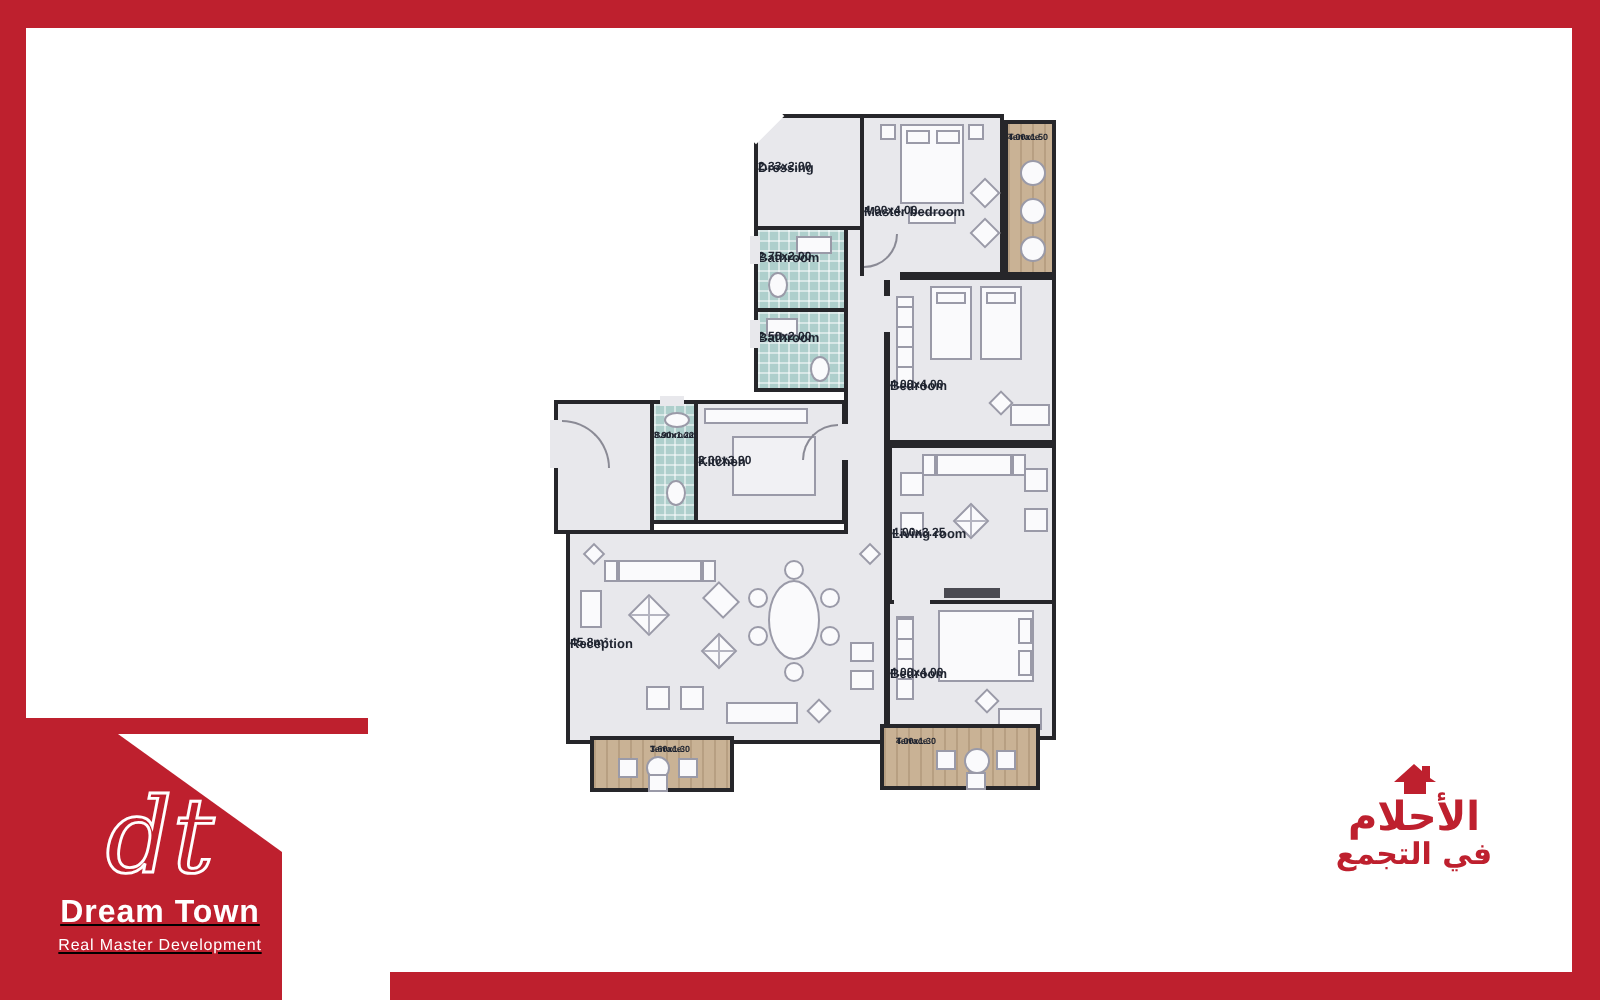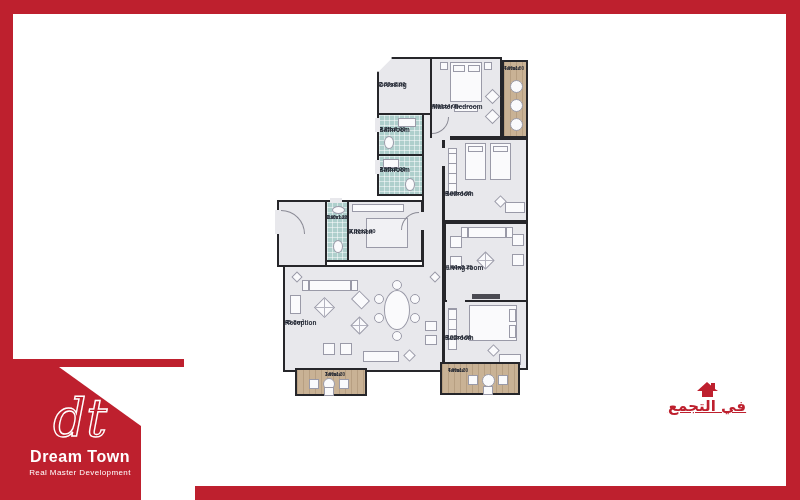--- a/index.html
+++ b/index.html
@@ -1,30 +1,30 @@
 <!DOCTYPE html>
 <html><head>
 <meta charset="utf-8">
 <style>
   html,body{margin:0;padding:0;background:#fff;}
   .stage{position:relative;width:800px;height:500px;background:#ffffff;overflow:hidden;
          font-family:"Liberation Sans",sans-serif;}
   .bar{position:absolute;background:#be202e;}
   .banner{position:absolute;}
   
-  .brand{position:absolute;left:6px;top:390px;width:148px;text-align:center;z-index:6;}
+  .brand{position:absolute;left:6px;top:390px;width:148px;text-align:center;z-index:6;text-decoration:underline;}
   .brand svg{display:block;margin:0 auto;}
   .brand-name{color:#fff;font-size:16px;font-weight:bold;letter-spacing:.5px;margin-top:2px;}
   .brand-tag{color:#fff;font-size:8px;letter-spacing:.4px;margin-top:2px;}
   
   .arabic{position:absolute;left:648px;top:381px;width:118px;text-align:center;color:#be202e;
           font-family:"DejaVu Sans",sans-serif;font-weight:bold;z-index:6;}
   .arabic .a1{font-size:24px;line-height:1.0;}
   .arabic .a2{font-size:20px;line-height:1.05;}
-  .arabic .a3{font-size:15px;line-height:1.15;text-decoration:underline;}
+  .arabic .a3{font-size:15px;line-height:1.15;}
   
   .plan{position:absolute;left:0;top:0;width:800px;height:500px;z-index:2;}
   .plan *{position:absolute;box-sizing:border-box;}
   .room{background:#e8e8ec;border:2px solid #26262a;z-index:1;}
   .tilefloor{background-color:#aecfcc;
     background-image:linear-gradient(rgba(255,255,255,.5) 1px,transparent 1px),
                      linear-gradient(90deg,rgba(255,255,255,.5) 1px,transparent 1px);
     background-size:5px 5px;}
   .woodfloor{background-color:#c9b295;
     background-image:repeating-linear-gradient(90deg,rgba(90,60,30,.16) 0 1px,transparent 1px 6px);}
@@ -65,20 +65,21 @@
       <text x="32" y="46" text-anchor="middle" font-family="DejaVu Serif, serif" font-style="italic" font-size="52" fill="none" stroke="#ffffff" stroke-width="1.4">dt</text>
     </svg>
     <div class="brand-name">Dream Town</div>
     <div class="brand-tag">Real Master Development</div>
   </div>
 
   <div class="arabic" dir="rtl">
     <svg width="26" height="17" viewBox="0 0 26 17" style="display:block;margin:0 auto">
       <path d="M3 10 L13 1 L17 4.5 V2 H21 V8 L24 10 H19 V16 H8 V10 Z" fill="#be202e"></path>
     </svg>
+    <div class="a2">الأحلام</div>
     <div class="a3">في التجمع</div>
   </div>
 
   <div class="plan">
 
     <div class="room" style="left:277px;top:200px;width:50px;height:67px"></div>
     <div class="room" style="left:422px;top:113px;width:22px;height:154px;border-bottom:0"></div>
 
     <div class="room" style="left:377px;top:57px;width:55px;height:58px">
       <div class="lbl" style="top:22px">

